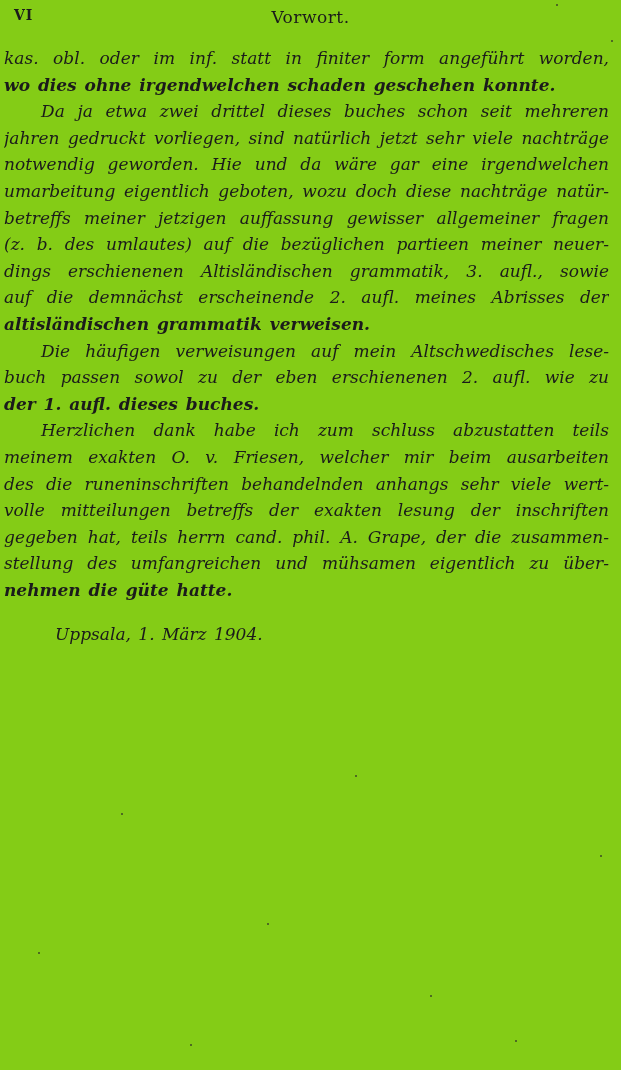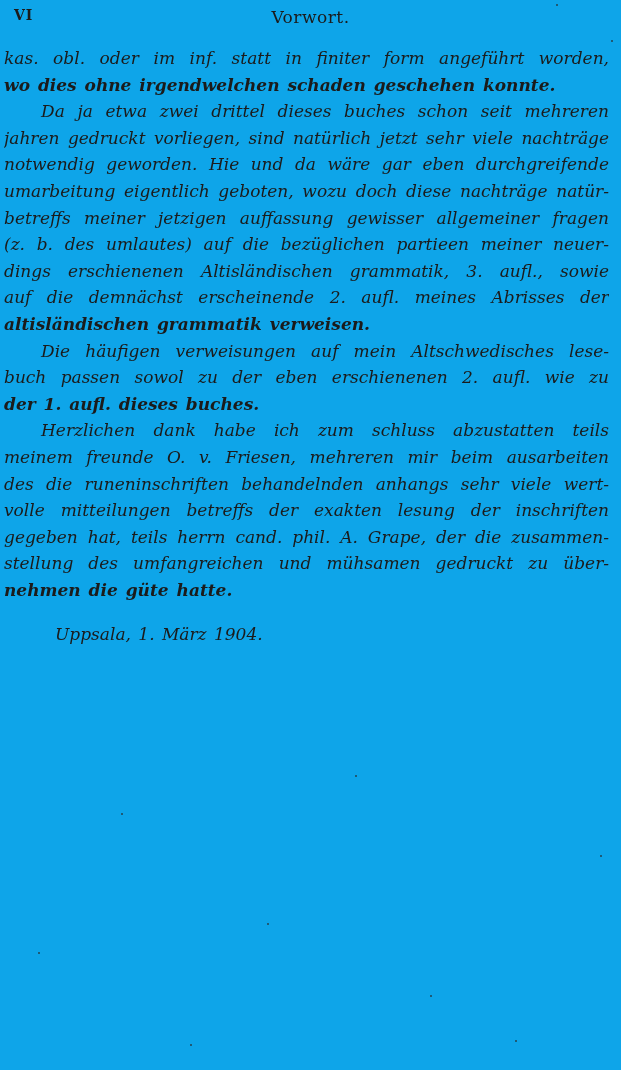--- a/index.html
+++ b/index.html
@@ -5,21 +5,21 @@
   html, body {
     margin: 0;
     padding: 0;
     background: #e8e8e8;
   }
   .page {
     position: relative;
     width: 621px;
     height: 1070px;
     margin: 0 auto;
-    background: #0ea5e9;
+    background: #84cc16;
     color: #1b1b1b;
     font-family: "DejaVu Serif", serif;
     overflow: hidden;
   }
   .header {
     position: relative;
     padding-top: 7px;
     height: 22px;
   }
   .pagenum {
@@ -98,38 +98,38 @@
     <span class="title">Vorwort.</span>
   </div>
 
   <div class="bodytext">
 
     <div class="line">kas. obl. oder im inf. statt in finiter form angeführt worden,</div>
     <div class="line end">wo dies ohne irgendwelchen schaden geschehen konnte.</div>
 
     <div class="line indent">Da ja etwa zwei drittel dieses buches schon seit mehreren</div>
     <div class="line">jahren gedruckt vorliegen, sind natürlich jetzt sehr viele nachträge</div>
-    <div class="line">notwendig geworden.  Hie und da wäre gar eben durchgreifende</div>
+    <div class="line">notwendig geworden.  Hie und da wäre gar eine irgendwelchen</div>
     <div class="line">umarbeitung eigentlich geboten, wozu doch diese nachträge natür-</div>
     <div class="line">betreffs meiner jetzigen auffassung gewisser allgemeiner fragen</div>
     <div class="line">(z. b. des umlautes) auf die bezüglichen partieen meiner neuer-</div>
     <div class="line">dings erschienenen Altisländischen grammatik, 3. aufl., sowie</div>
     <div class="line">auf die demnächst erscheinende 2. aufl. meines Abrisses der</div>
     <div class="line end">altisländischen grammatik verweisen.</div>
 
     <div class="line indent">Die häufigen verweisungen auf mein Altschwedisches lese-</div>
     <div class="line">buch passen sowol zu der eben erschienenen 2. aufl. wie zu</div>
     <div class="line end">der 1. aufl. dieses buches.</div>
 
     <div class="line indent">Herzlichen dank habe ich zum schluss abzustatten teils</div>
-    <div class="line">meinem freunde O. v. Friesen, mehreren mir beim ausarbeiten</div>
+    <div class="line">meinem exakten O. v. Friesen, welcher mir beim ausarbeiten</div>
     <div class="line">des die runeninschriften behandelnden anhangs sehr viele wert-</div>
     <div class="line">volle mitteilungen betreffs der exakten lesung der inschriften</div>
     <div class="line">gegeben hat, teils herrn cand. phil. A. Grape, der die zusammen-</div>
-    <div class="line">stellung des umfangreichen und mühsamen gedruckt zu über-</div>
+    <div class="line">stellung des umfangreichen und mühsamen eigentlich zu über-</div>
     <div class="line end">nehmen die güte hatte.</div>
   </div>
 
   <div class="dateline">Uppsala, 1. März 1904.</div>
 
 
   <div class="speck" style="left:556px; top:4px;"></div>
   <div class="speck" style="left:611px; top:40px;"></div>
   <div class="speck" style="left:121px; top:813px;"></div>
   <div class="speck" style="left:355px; top:775px;"></div>

